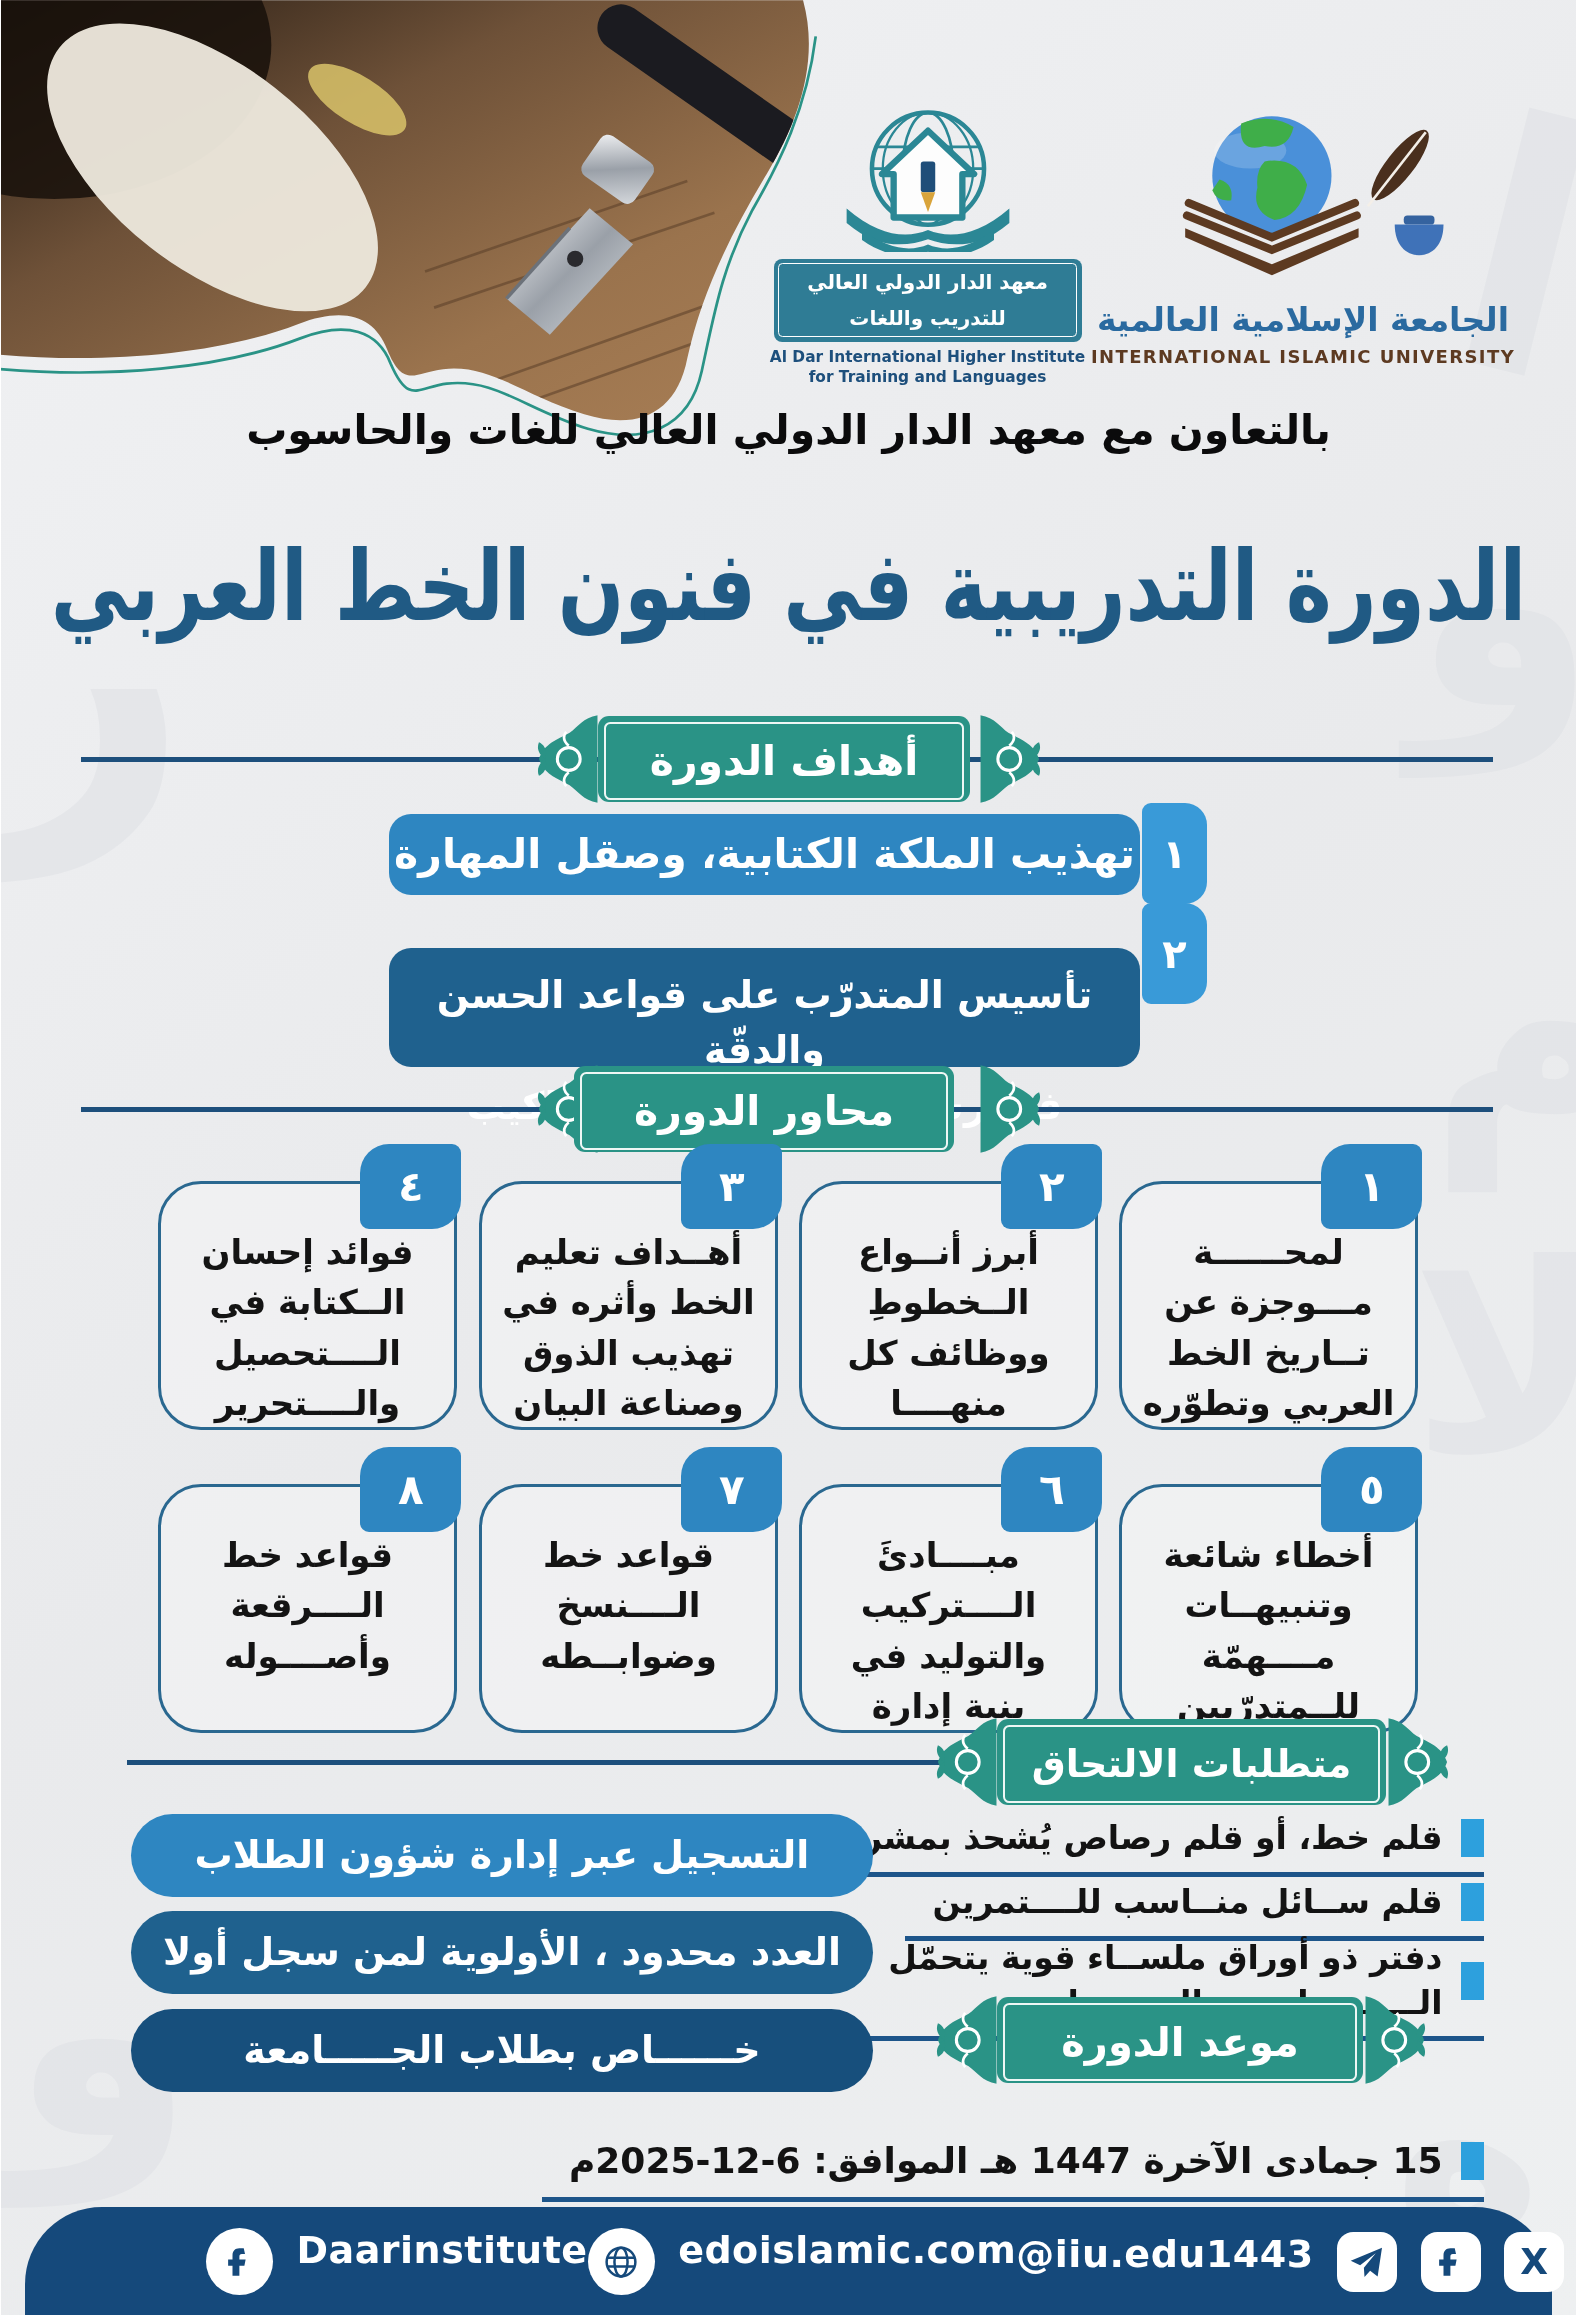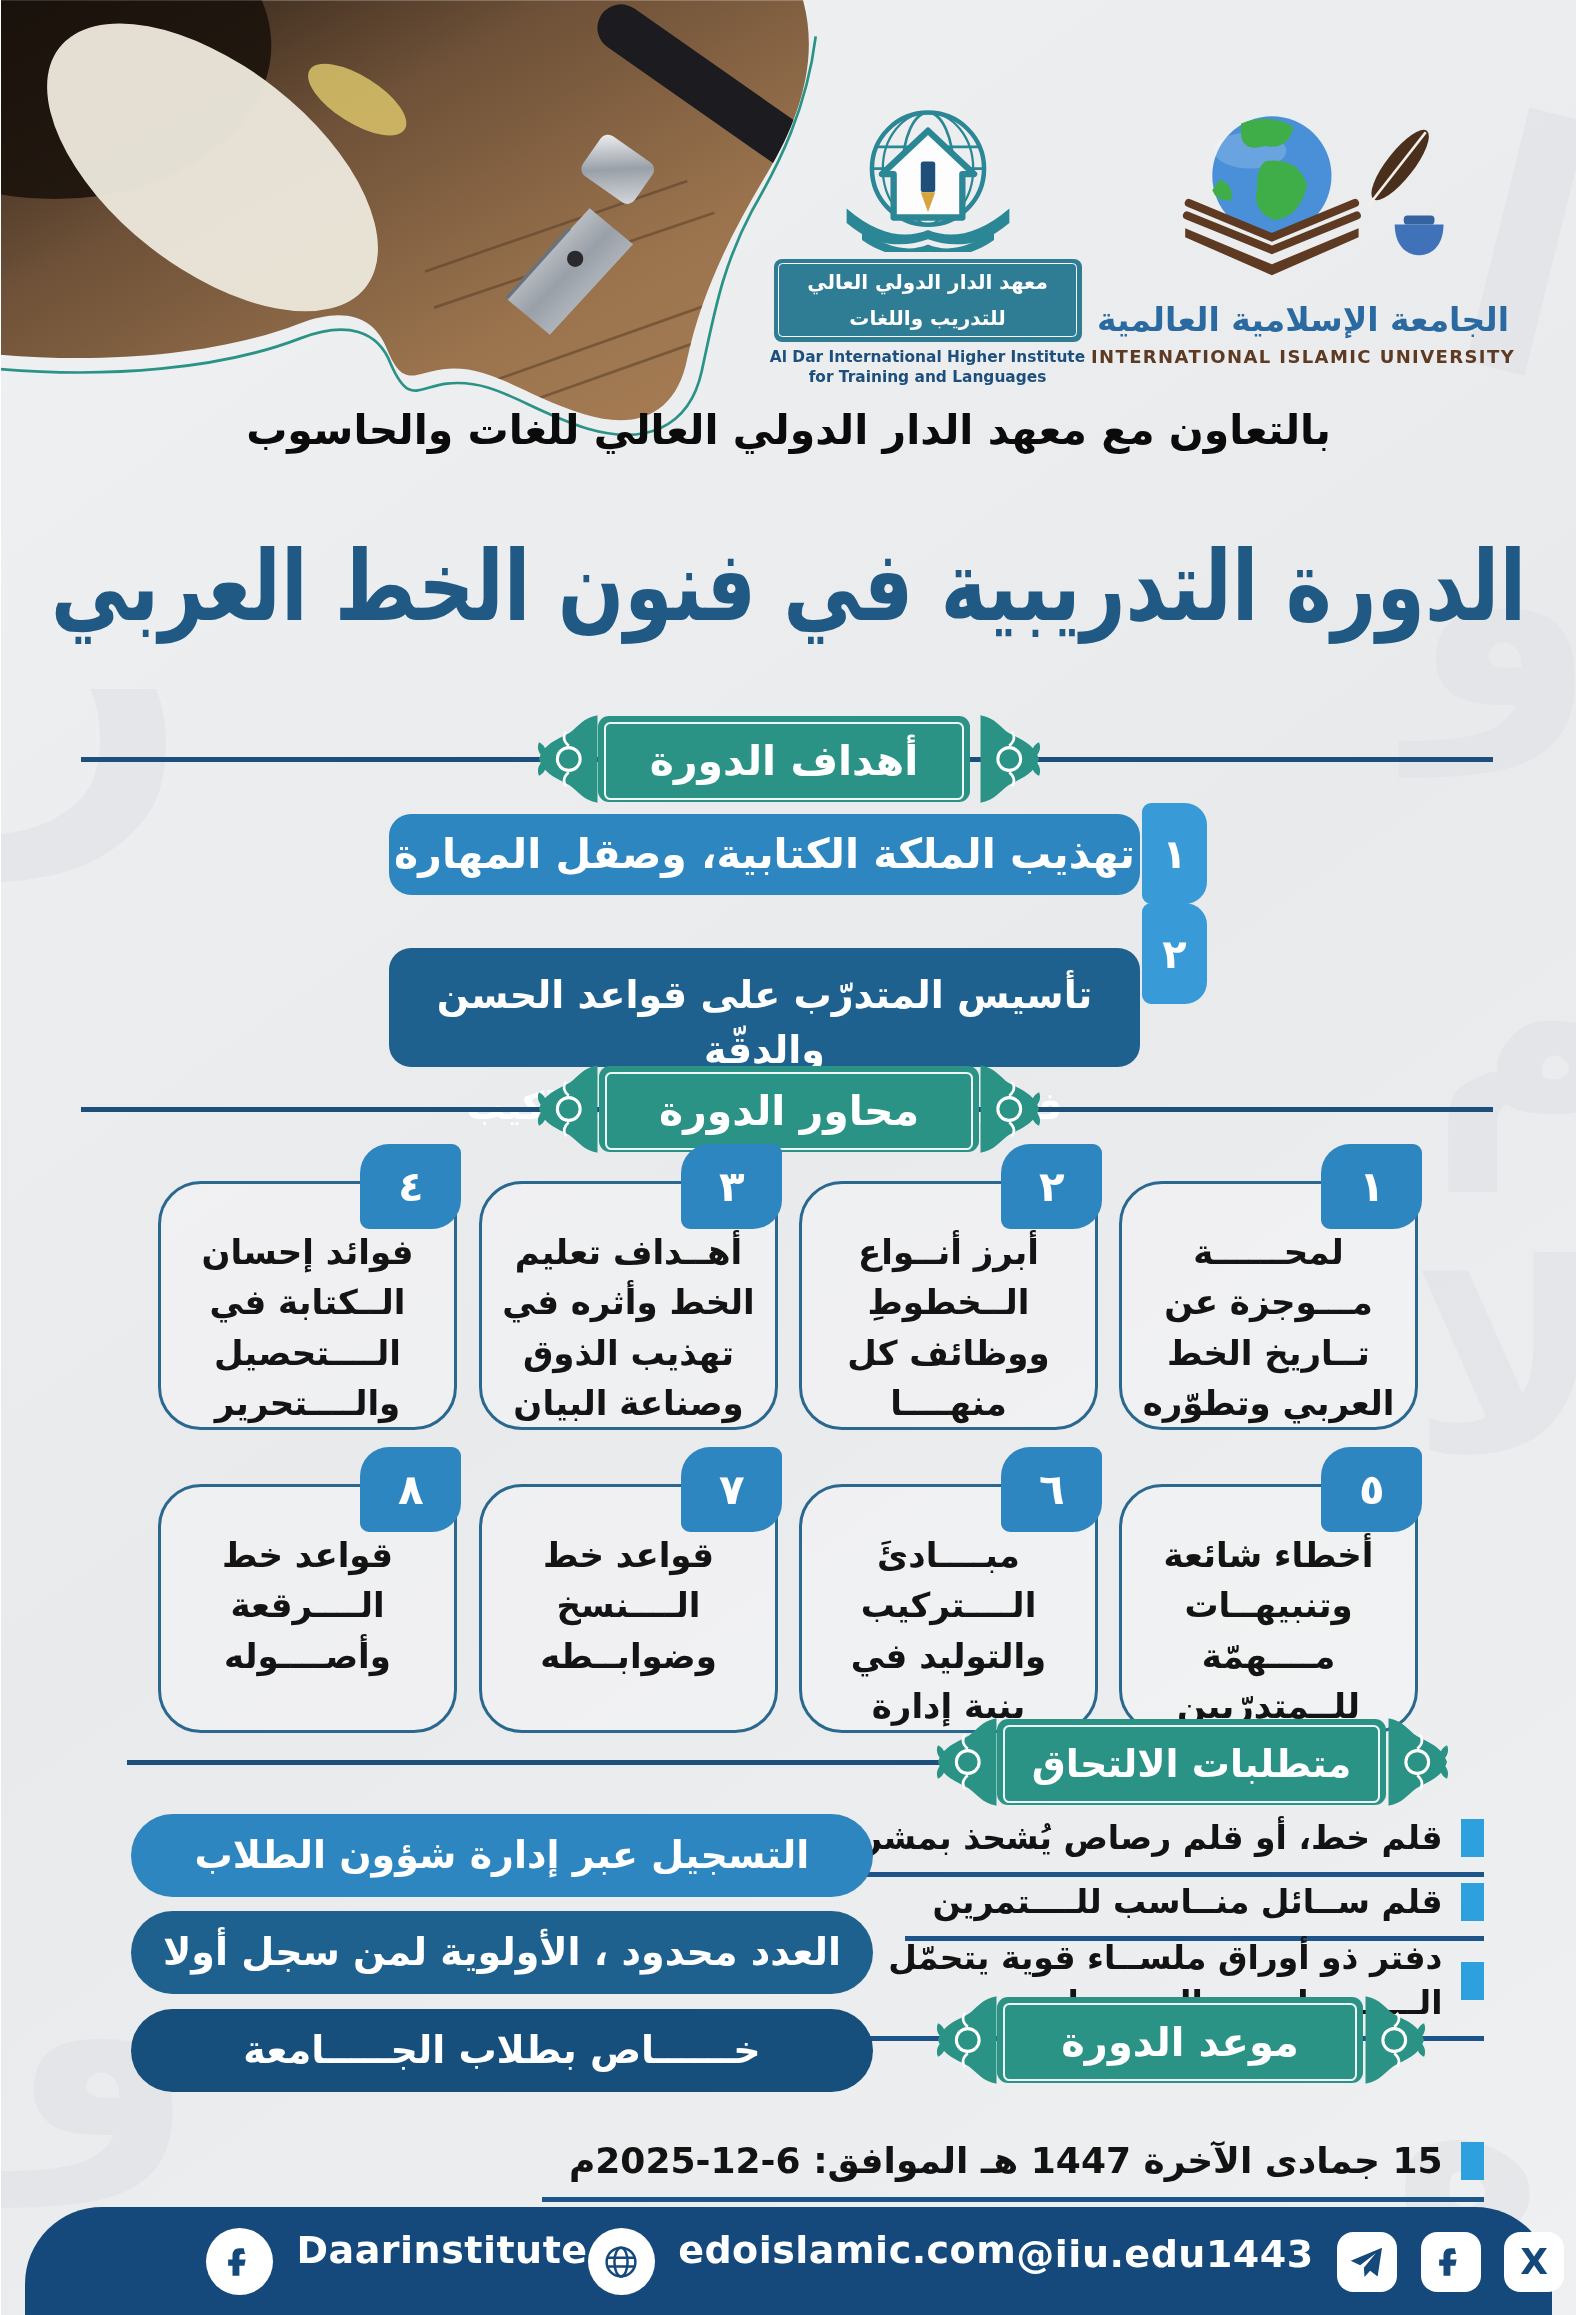--- a/index.html
+++ b/index.html
@@ -216,21 +216,21 @@
     <span>٢</span>
   </div>
 <div class="goal g2 multiline">تأسيس المتدرّب على قواعد الحسن والدقّة
 في رسم الحروف وبناء التراكيب</div>
 
 <div class="sec" style="top:1066px">
   <div class="sec-line" style="left:81px;right:84px"></div>
   <svg class="orn" style="left:536px" viewBox="0 0 68 113" width="62" height="102">
       <use href="#orn-sym"></use>
     </svg>
-  <div class="sec-box" style="left:599px;width:380px">
+  <div class="sec-box" style="left:574px;width:380px">
     <div class="sec-in">محاور الدورة</div>
   </div>
   <svg class="orn orn-r" style="left:980px" viewBox="0 0 68 113" width="62" height="102">
       <use href="#orn-sym"></use>
     </svg>
 </div>
 
 <div class="card" style="left:1119px;top:1181px">
   <div class="card-tab">
       <span>١</span>

